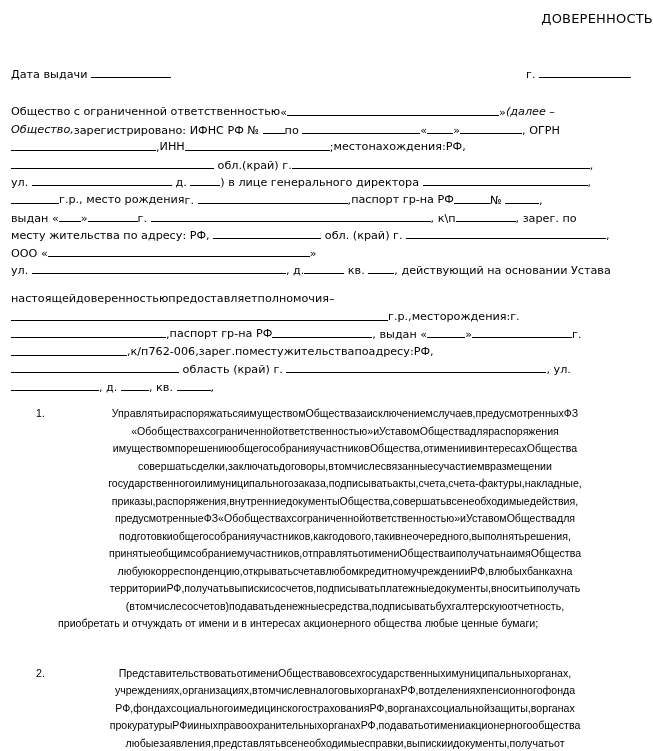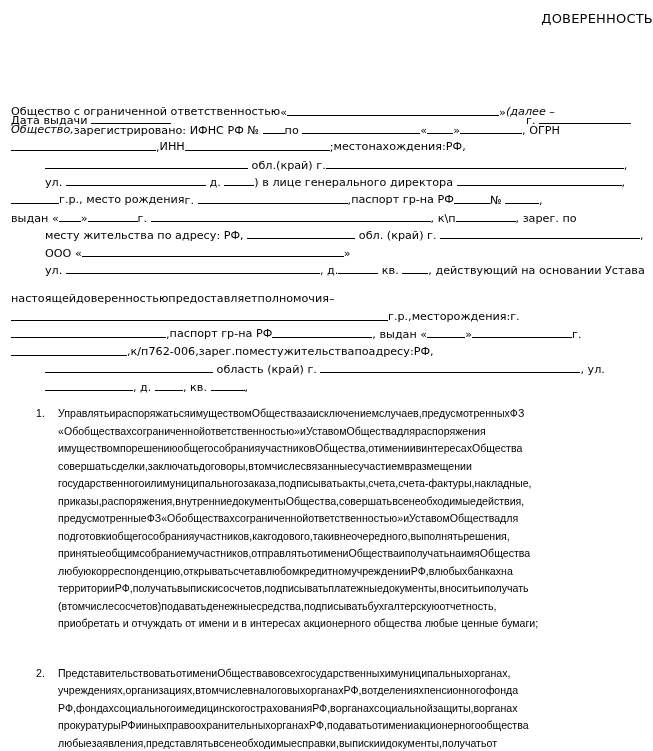--- a/index.html
+++ b/index.html
@@ -1,31 +1,31 @@
 <!DOCTYPE html>
 <html><head>
 <meta charset="utf-8">
 <style>
   html, body { margin: 0; padding: 0; background: #ffffff; }
   body {
     width: 653px; height: 751px; overflow: hidden; position: relative;
     font-family: "DejaVu Sans", sans-serif; color: #000; font-size: 11.2px;
   }
   .title { position: absolute; top: 11px; left: 0; width: 653px; text-align: right; font-size: 13px; letter-spacing: 0.2px; }
-  .date-row { position: absolute; top: 65px; left: 11px; width: 620px; margin-top: 46px; }
+  .date-row { position: absolute; top: 65px; left: 11px; width: 620px; }
   .date-row .city { position: absolute; right: 0; top: 0; }
   .block { position: absolute; left: 11px; width: 621px; line-height: 17.6px; }
-  .line { display: block; white-space: nowrap; position: relative; height: 17.6px; margin-left: 34px; }
+  .line { display: block; white-space: nowrap; position: relative; height: 17.6px; }
   .just { display: flex; white-space: nowrap; height: 17.6px; }
   .u { display: inline-block; border-bottom: 1px solid #000; height: 12px; vertical-align: baseline; }
   i { }
   .list { position: absolute; left: 36px; width: 596px; font-size: 10.6px; line-height: 17.5px; font-family: "Liberation Sans", sans-serif; }
   .item { position: relative; padding-left: 22px; text-align: justify; }
   .item .num { position: absolute; left: 0; top: 0; }
-  .item .jl { display: flex; justify-content: flex-start; white-space: nowrap; }
+  .item .jl { display: flex; justify-content: center; white-space: nowrap; }
   .item .ll { white-space: nowrap; }
 </style>
 </head>
 <body>
 
 <div class="title">ДОВЕРЕННОСТЬ</div>
 
 <div class="date-row">
   <span>Дата выдачи</span>
   <span class="u" style="width:80px"></span>

